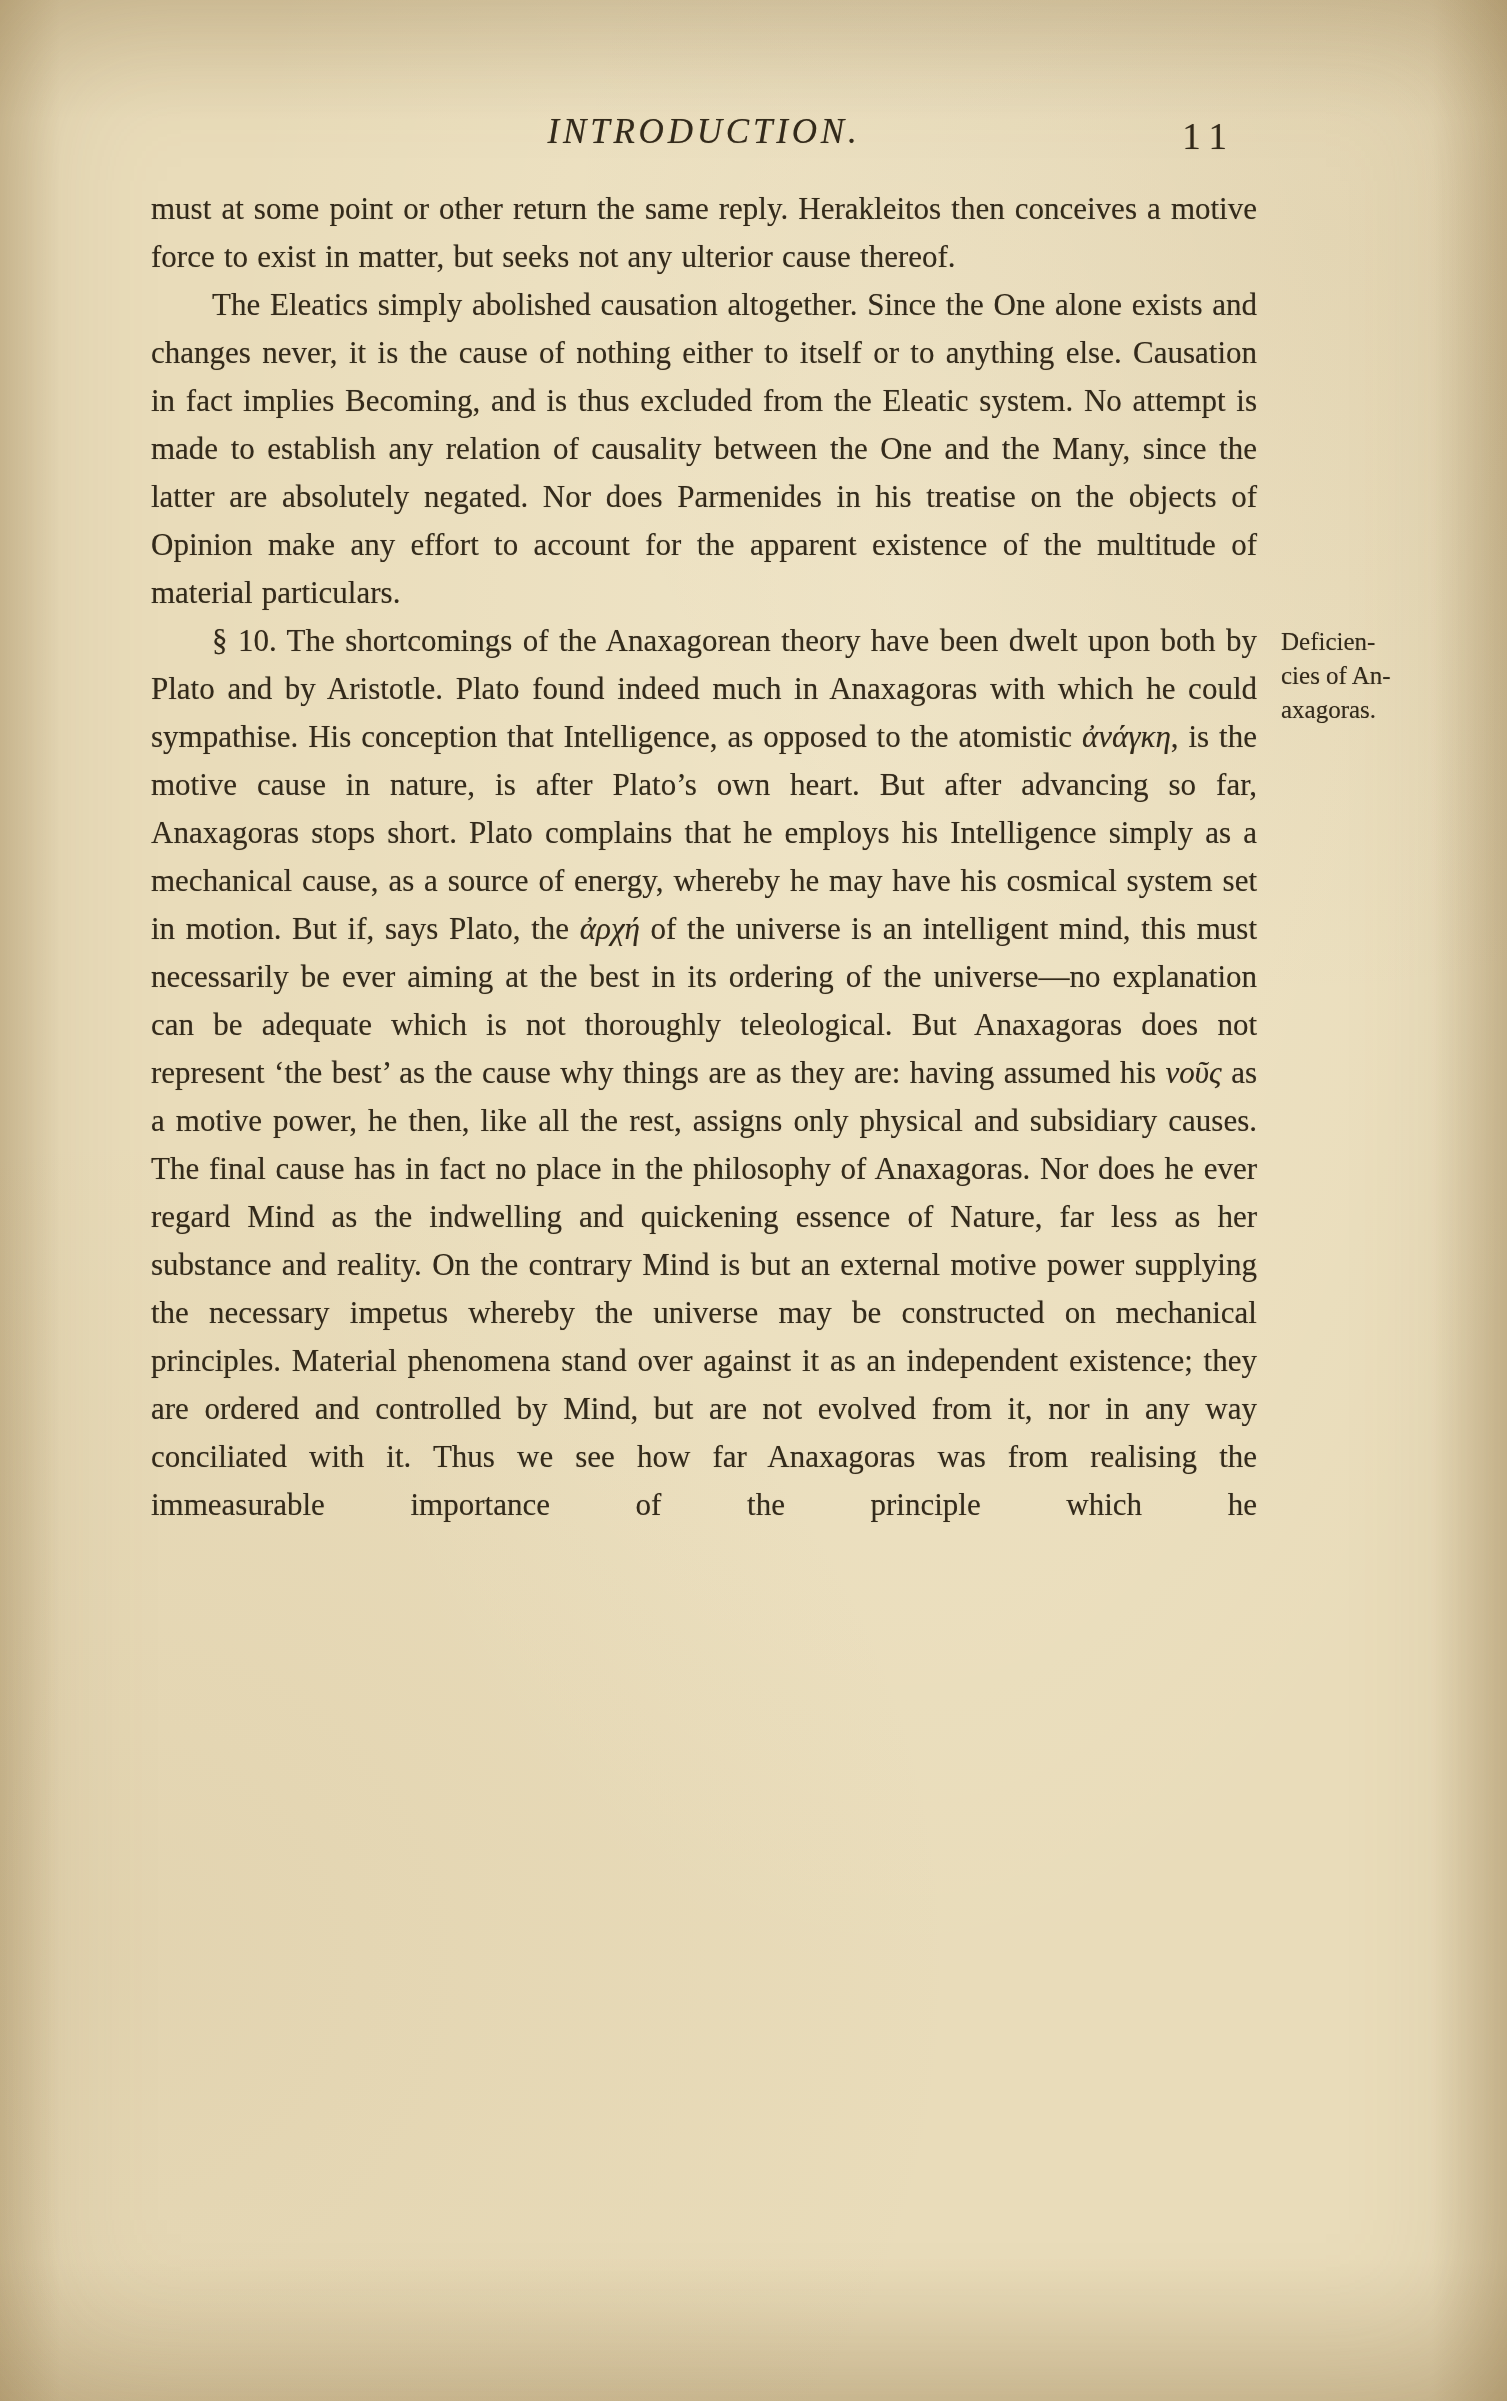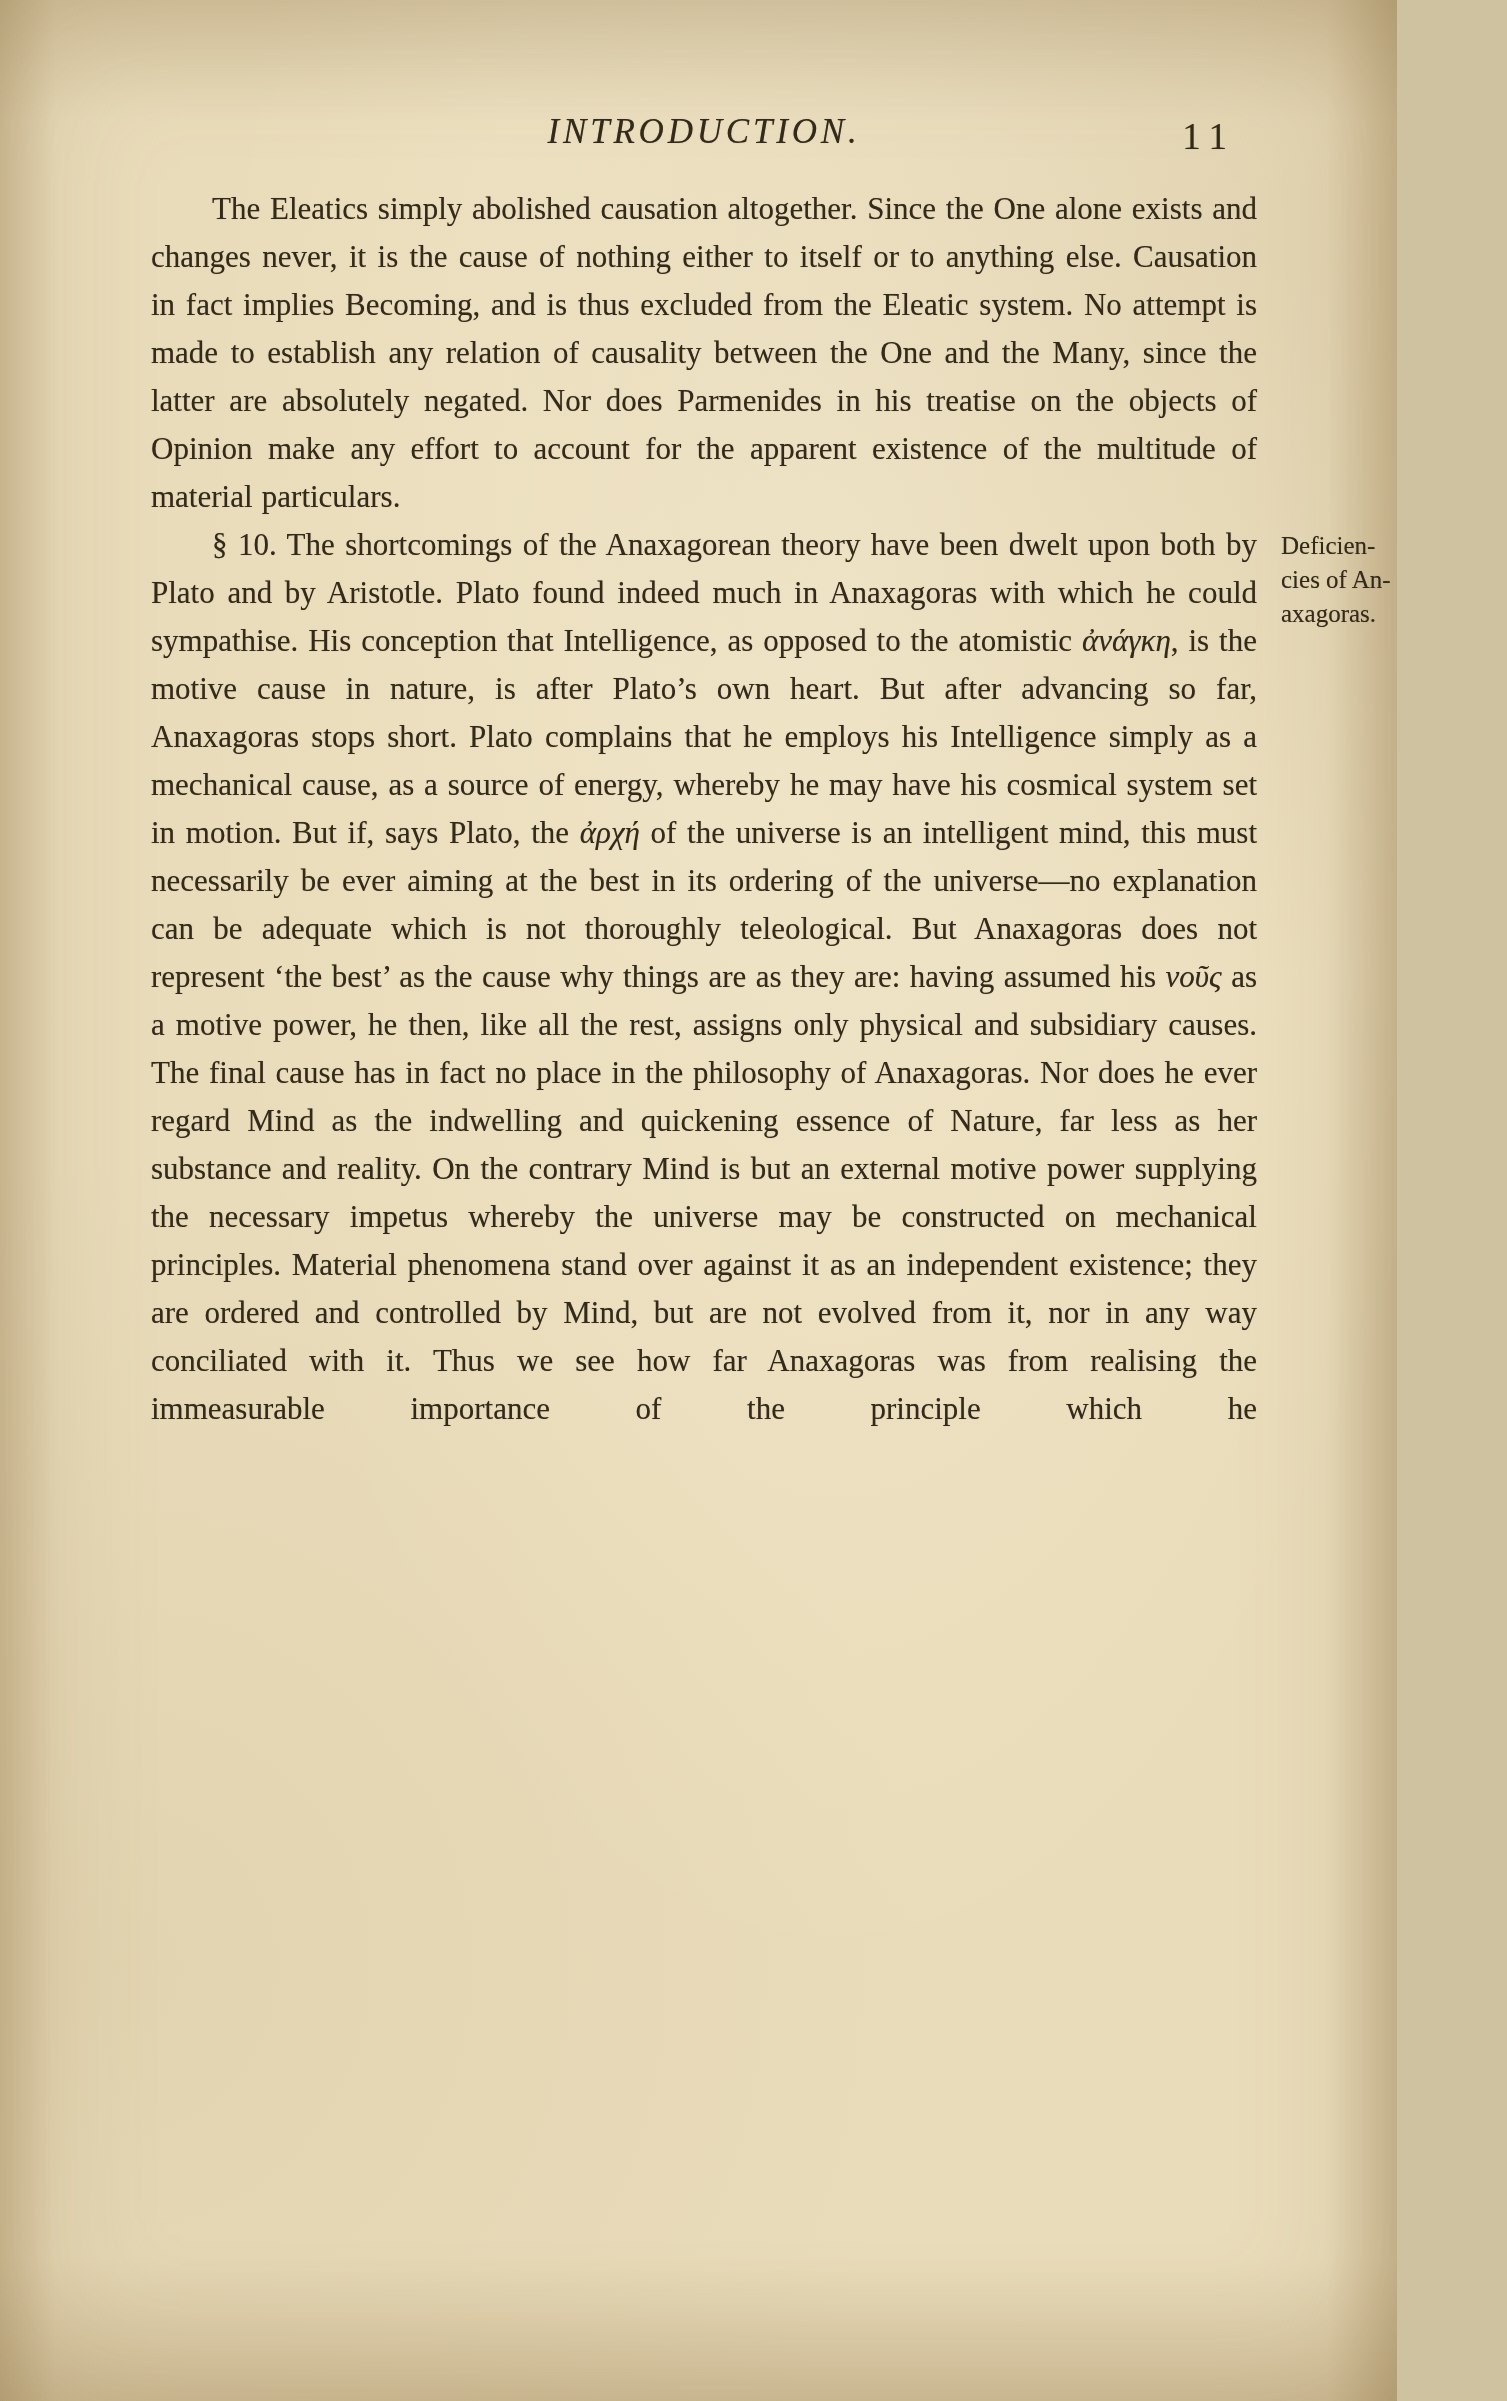--- a/index.html
+++ b/index.html
@@ -2,21 +2,21 @@
 <html style="--paper: #e9dcba; --ink: #332a1b;font-size:12px"><head>
 <meta charset="utf-8">
 <style>
   html, body {
     margin: 0;
     padding: 0;
     background: #cfc2a0;
   }
   .page {
     position: relative;
-    width: 1397px;
+    width: 1507px;
     height: 2401px;
     background: var(--paper, #e9dcba);
     font-family: "Liberation Serif", "DejaVu Serif", serif;
     color: var(--ink, #332a1b);
     overflow: hidden;
   }
   .scan-texture {
     position: absolute;
     inset: 0;
     z-index: 0;
@@ -91,20 +91,21 @@
 
   <div class="scan-texture"></div>
 
   <header class="running-header">
     <span class="header-title">INTRODUCTION.</span>
     <span class="page-number">11</span>
   </header>
 
   <main class="text-block">
 
+    <p class="para"><span class="para-text"><span>must at some point or other return the same reply. Herakleitos then conceives a motive force to exist in matter, but seeks not any ulterior cause thereof.</span></span></p>
 
     <p class="para indent"><span class="para-text"><span>The Eleatics simply abolished causation altogether. Since the One alone exists and changes never, it is the cause of nothing either to itself or to anything else. Causation in fact implies Becoming, and is thus excluded from the Eleatic system. No attempt is made to establish any relation of causality between the One and the Many, since the latter are absolutely negated. Nor does Parmenides in his treatise on the objects of Opinion make any effort to account for the apparent existence of the multitude of material particulars.</span></span></p>
 
 
     <p class="para indent fill-last"><span class="para-text"><span>§ 10. The shortcomings of the Anaxagorean theory have been dwelt upon both by Plato and by Aristotle. Plato found indeed much in Anaxagoras with which he could sympathise. His conception that Intelligence, as opposed to the atomistic </span><i>ἀνάγκη</i><span>, is the motive cause in nature, is after Plato’s own heart. But after advancing so far, Anaxagoras stops short. Plato complains that he employs his Intelligence simply as a mechanical cause, as a source of energy, whereby he may have his cosmical system set in motion. But if, says Plato, the </span><i>ἀρχή</i><span> of the universe is an intelligent mind, this must necessarily be ever aiming at the best in its ordering of the universe—no explanation can be adequate which is not thoroughly teleological. But Anaxagoras does not represent ‘the best’ as the cause why things are as they are: having assumed his </span><i>νοῦς</i><span> as a motive power, he then, like all the rest, assigns only physical and subsidiary causes. The final cause has in fact no place in the philosophy of Anaxagoras. Nor does he ever regard Mind as the indwelling and quickening essence of Nature, far less as her substance and reality. On the contrary Mind is but an external motive power supplying the necessary impetus whereby the universe may be constructed on mechanical principles. Material phenomena stand over against it as an independent existence; they are ordered and controlled by Mind, but are not evolved from it, nor in any way conciliated with it. Thus we see how far Anaxagoras was from realising the immeasurable importance of the principle which he</span></span><span class="margin-note">
           <span class="note-line">Deficien-</span>
           <span class="note-line">cies of An-</span>
           <span class="note-line">axagoras.</span>
         </span></p>
 

